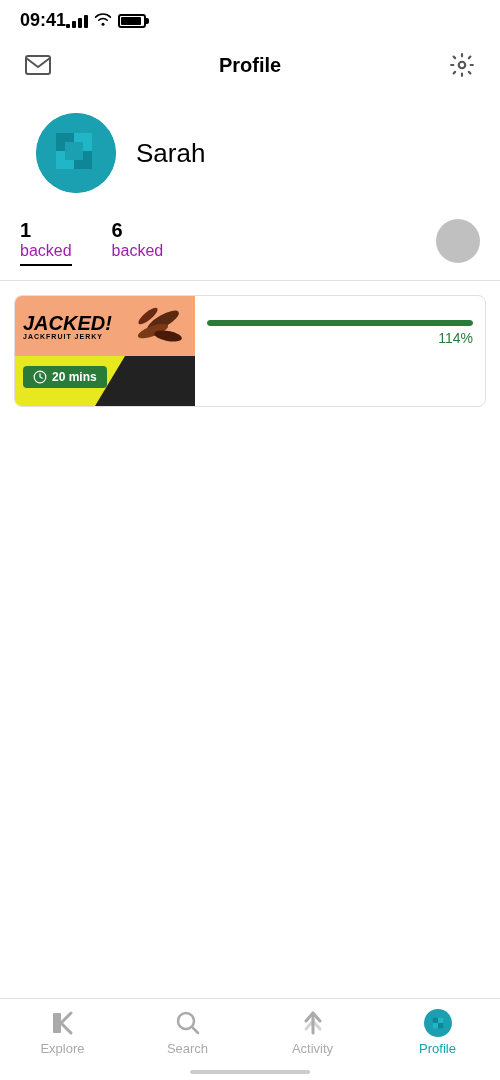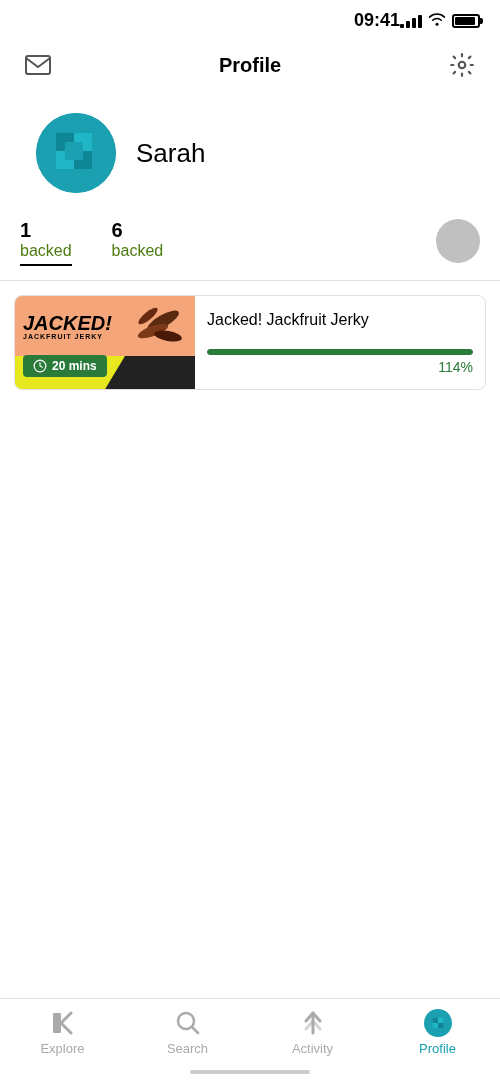--- a/index.html
+++ b/index.html
@@ -9,21 +9,21 @@
       height: 1080px;
       font-family: -apple-system, BlinkMacSystemFont, 'Helvetica Neue', Arial, sans-serif;
       background: #fff;
       overflow: hidden;
       position: relative;
     }
 
     
     .status-bar {
       display: flex;
-      justify-content: flex-end;
+      justify-content: flex-start;
       align-items: center;
       padding: 10px 20px 6px;
       background: #fff;
     }
     .status-time {
       font-size: 18px;
       font-weight: 700;
       color: #000;
     }
     .status-icons {
@@ -133,21 +133,21 @@
       margin-right: 40px;
     }
     .stat-number {
       font-size: 20px;
       font-weight: 600;
       color: #000;
     }
     .stat-label {
       font-size: 16px;
       font-weight: 400;
-      color: #4d7c0f;
+      color: #a21caf;
     }
     .stat-item.active .stat-label {
       border-bottom: 2px solid #000;
       padding-bottom: 4px;
     }
     .profile-circle {
       width: 44px;
       height: 44px;
       border-radius: 50%;
       background: #c0c0c0;
@@ -165,21 +165,21 @@
     .campaign-card {
       margin: 14px 14px;
       border: 1px solid #e0e0e0;
       border-radius: 8px;
       overflow: hidden;
       display: flex;
       cursor: pointer;
     }
     .campaign-thumbnail {
       width: 180px;
-      height: 93px;
+      height: 110px;
       flex-shrink: 0;
       position: relative;
       overflow: hidden;
     }
     
     .thumb-top {
       background: #f4a57a;
       height: 60px;
       display: flex;
       align-items: center;
@@ -208,21 +208,21 @@
       position: absolute;
       bottom: 0;
       right: 0;
       width: 100px;
       height: 50px;
       background: #222;
       clip-path: polygon(30px 0, 100% 0, 100% 100%, 0 100%);
     }
     .time-badge {
       position: absolute;
-      bottom: 12px;
+      bottom: 18px;
       left: 8px;
       background: #2a7a3a;
       color: #fff;
       font-size: 12px;
       font-weight: 600;
       padding: 4px 10px;
       border-radius: 4px;
       display: flex;
       align-items: center;
       gap: 5px;
@@ -403,21 +403,20 @@
     </div>
     <div class="time-badge">
       <svg width="14" height="14" viewBox="0 0 24 24" fill="none">
         <circle cx="12" cy="12" r="10" stroke="white" stroke-width="2"></circle>
         <path d="M12 6v6l4 2" stroke="white" stroke-width="2" stroke-linecap="round"></path>
       </svg>
       <span>20 mins</span>
     </div>
   </div>
   <div class="campaign-info">
-    <div class="campaign-title">Jacked! Jackfruit Jerky</div>
     <div class="progress-bar-container">
       <div class="progress-bar-track">
         <div class="progress-bar-fill" style="width:100%"></div>
       </div>
       <div class="progress-pct">114%</div>
     </div>
   </div>
 </div>
 
 <div class="bottom-nav">

